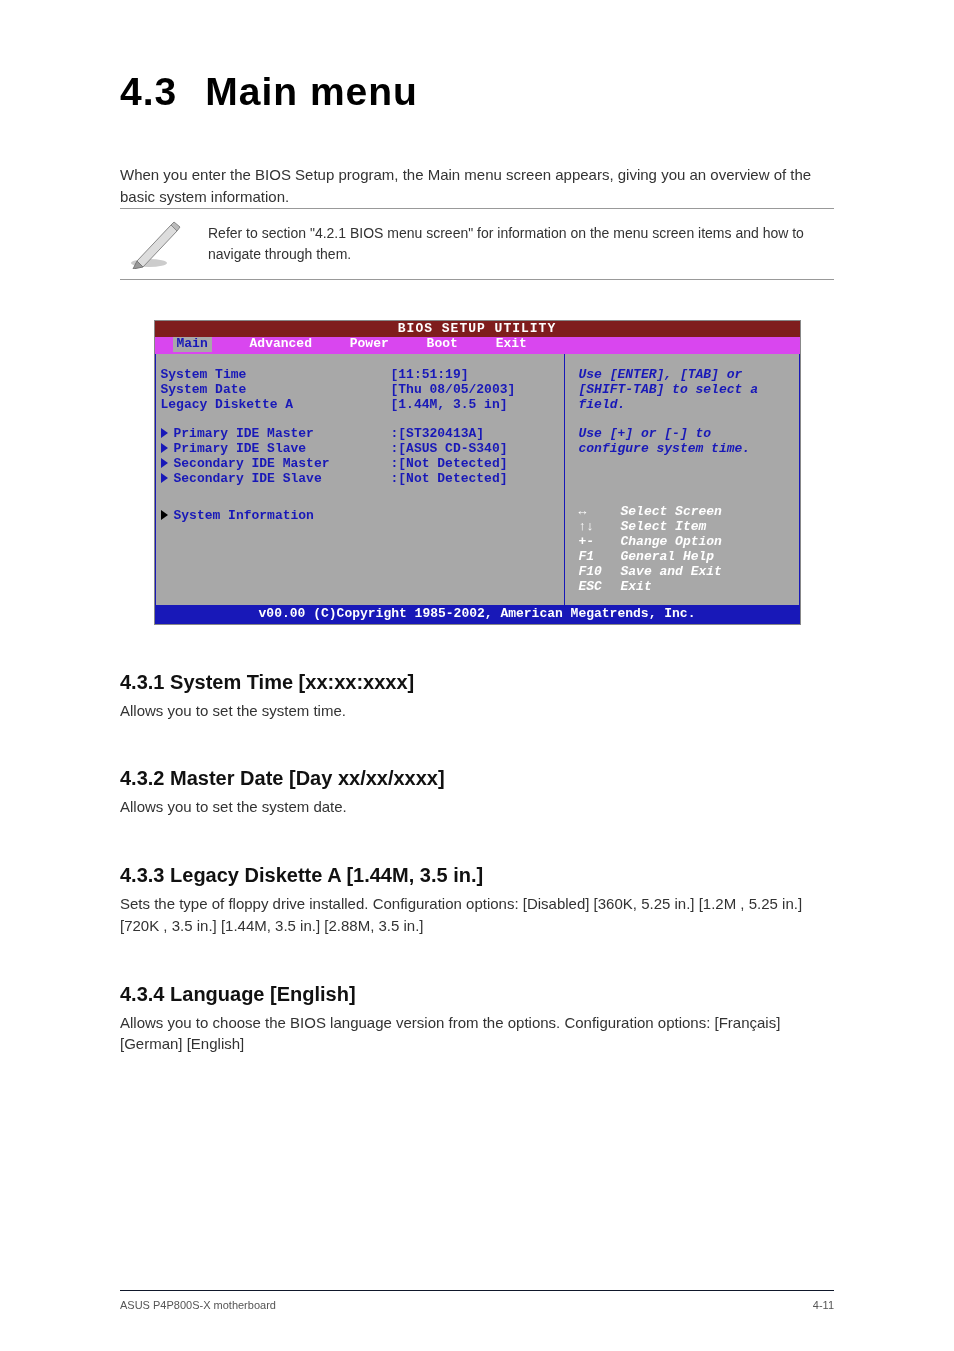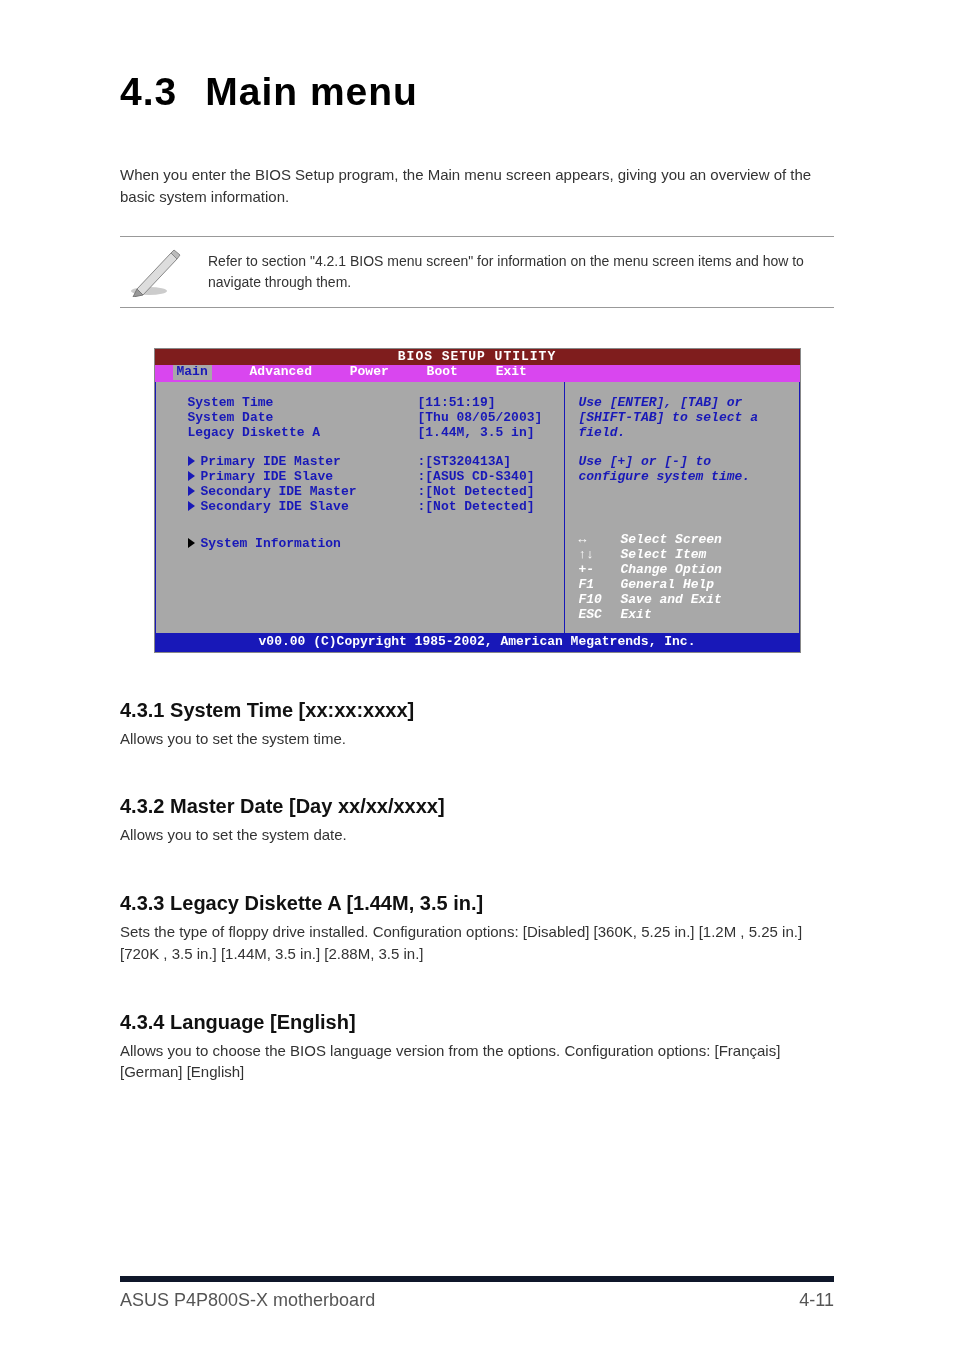--- a/index.html
+++ b/index.html
@@ -21,21 +21,20 @@
     letter-spacing: 1px;
     margin-bottom: 50px;
   }
   .heading .num {
     margin-right: 28px;
   }
   .intro {
     font-size: 15px;
     line-height: 1.45;
     color: #333;
-    margin-bottom: 28px;
   }
   .note-block {
     display: flex;
     align-items: center;
     border-top: 1px solid #999;
     border-bottom: 1px solid #999;
     padding: 10px 0;
     margin-bottom: 40px;
   }
   .note-icon {
@@ -84,21 +83,21 @@
     padding: 0 4px;
   }
   .bios-body {
     display: flex;
   }
   .bios-left {
     flex: 1;
     border: 1px solid #1818b8;
     border-top: none;
     border-right: none;
-    padding: 14px 10px 40px 32px;
+    padding: 14px 10px 40px 5px;
     color: #1818b8;
     font-weight: bold;
   }
   .bios-right {
     width: 210px;
     border: 1px solid #1818b8;
     border-top: none;
     padding: 14px 10px 10px 14px;
     color: #1818b8;
     font-weight: bold;
@@ -150,25 +149,25 @@
     font-size: 15px;
     line-height: 1.45;
     color:#333;
     margin-top:6px;
   }
   .footer-bar {
     position: absolute;
     bottom: 40px;
     left: 120px;
     right: 120px;
-    border-top: 6px solid #0f172a;
+    border-top: 1px solid #0f172a;
     padding-top: 8px;
     display:flex;
     justify-content: space-between;
-    font-size: 18px;
+    font-size: 11px;
     color:#555;
   }
 </style>
 </head>
 <body>
 
 <div class="page">
 
   <div class="heading">
     <span class="num">4.3</span><span>Main menu</span>

